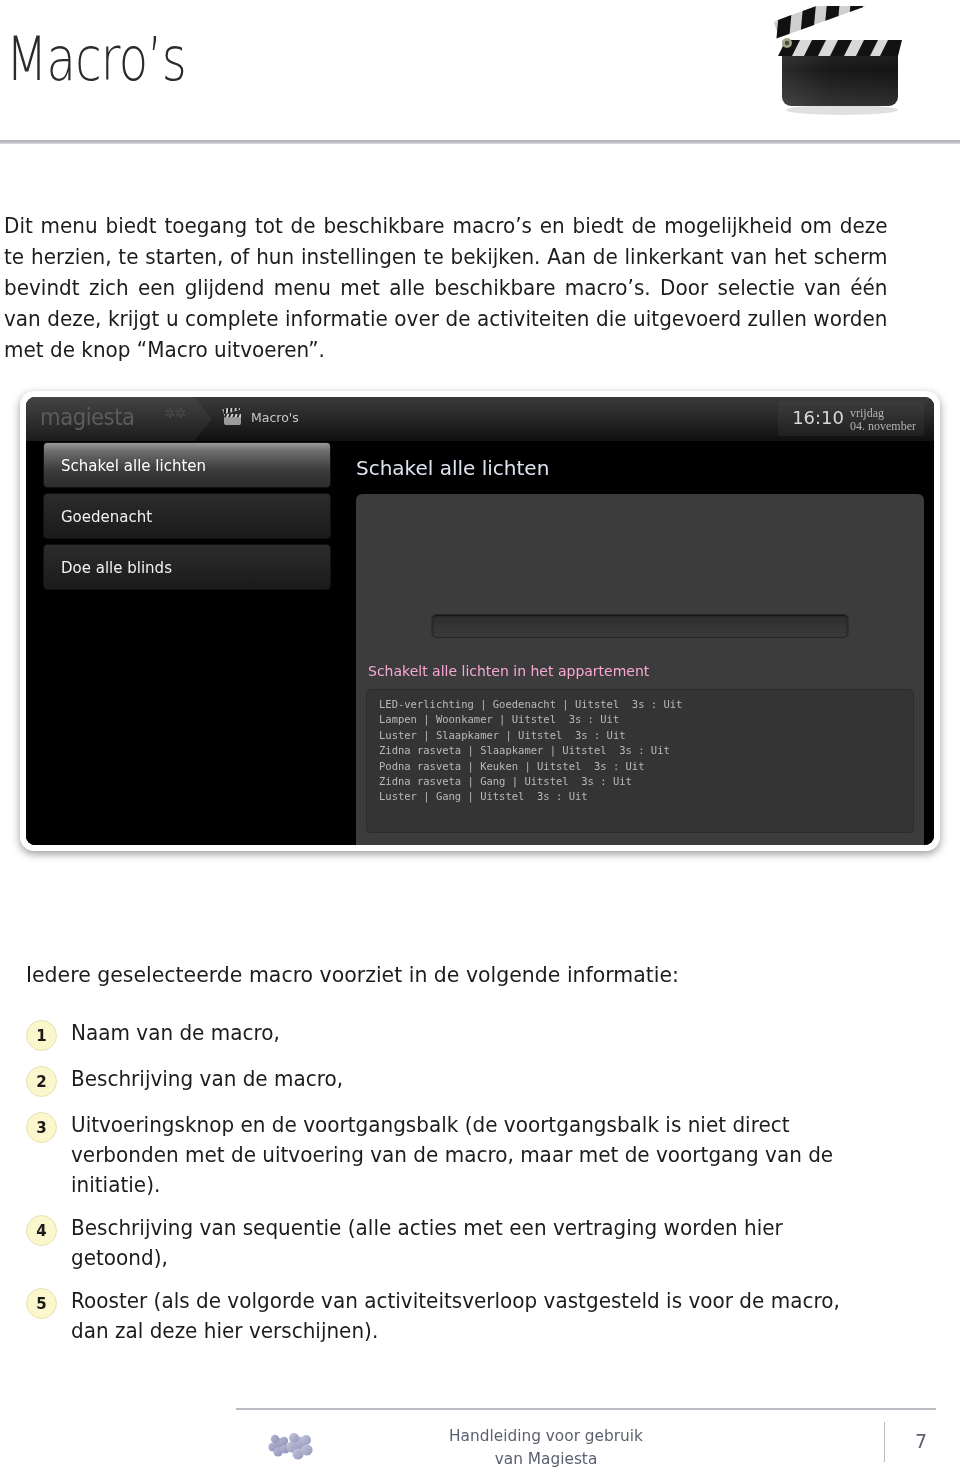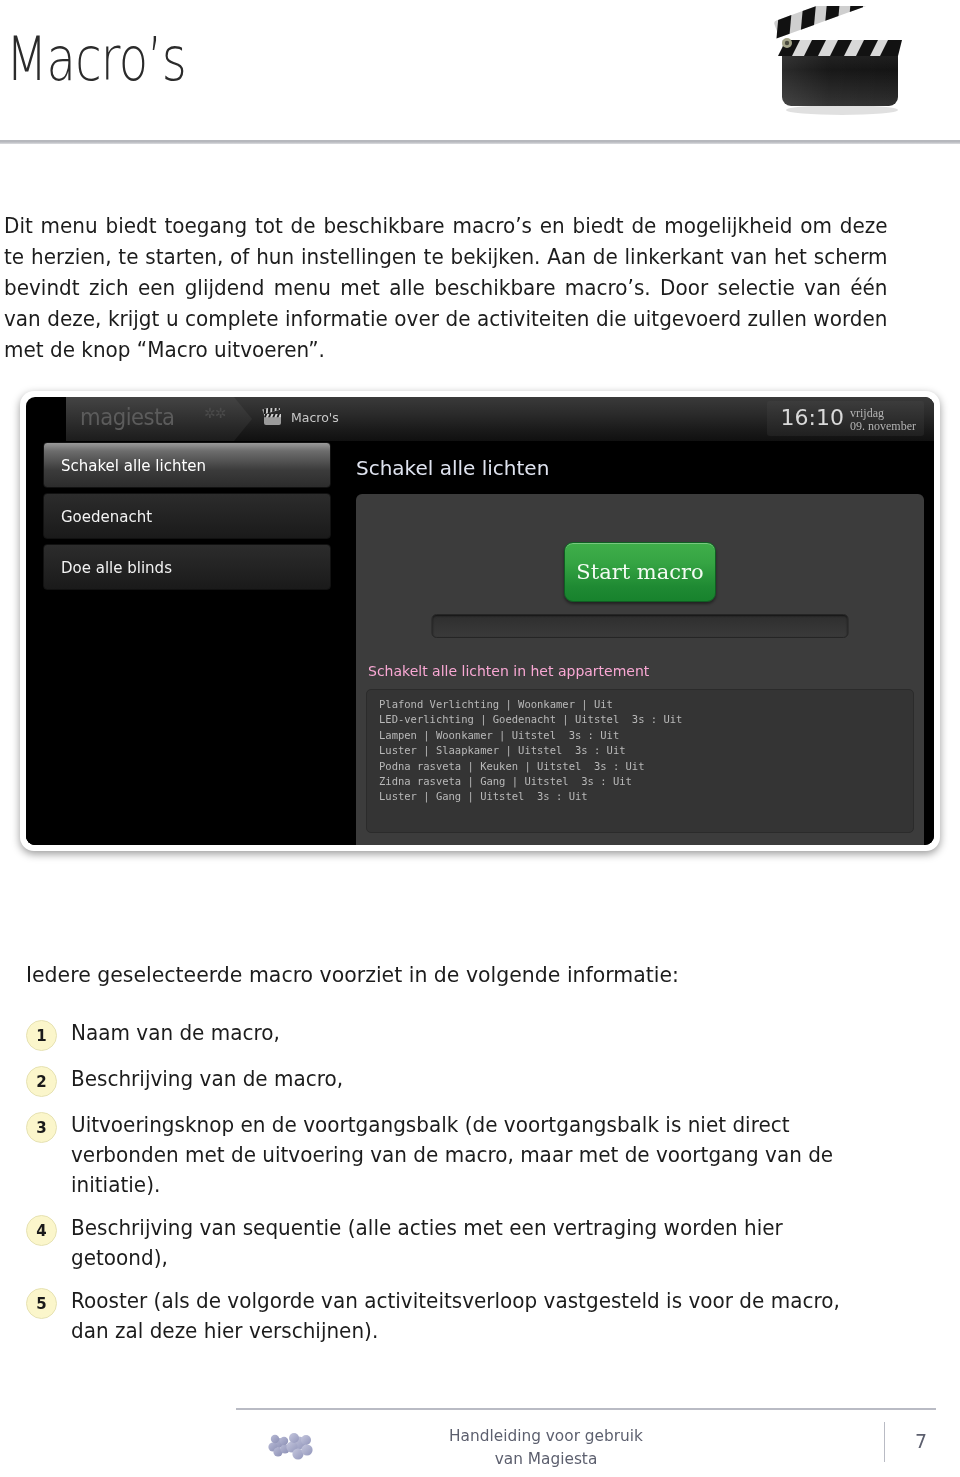--- a/index.html
+++ b/index.html
@@ -88,21 +88,20 @@
     background: #000000;
     border-radius: 9px;
     overflow: hidden;
   }
   
   #ui-topbar {
     position: relative;
     height: 44px;
     background: linear-gradient(to bottom, #3a3a3a 0%, #2a2a2a 40%, #1a1a1a 75%, #101010 100%);
     border-bottom: 1px solid #000;
-    margin-left: 40px;
   }
   #ui-logo {
     position: absolute;
     left: 14px;
     top: 7px;
     font-family: "DejaVu Sans", sans-serif;
     font-size: 23px;
     color: #5c5c5c;
     letter-spacing: -0.5px;
     transform: scaleX(0.92);
@@ -148,21 +147,21 @@
     top: 4px;
     display: flex;
     align-items: flex-start;
     gap: 6px;
     background: linear-gradient(to bottom, #3c3c3c, #202020);
     padding: 3px 8px 4px 14px;
     border-radius: 3px;
   }
   #ui-clock-time {
     font-family: "DejaVu Sans", sans-serif;
-    font-size: 22px;
+    font-size: 18px;
     color: #d9d9d9;
     line-height: 28px;
     letter-spacing: 0px;
   }
   #ui-clock-date {
     font-family: Liberation Serif, serif;
     font-size: 12px;
     line-height: 12.5px;
     color: #b3b3b3;
     padding-top: 3px;
@@ -470,44 +469,43 @@
             <polygon points="15.8,6 17.8,6 16.5,9.2 14.5,9.2" fill="#1c1c1c"></polygon>
           </svg>
         </span>
         <span id="ui-crumb-label">Macro's</span>
       </div>
 
       <div id="ui-clock-wrap">
         <div id="ui-clock-time">16:10</div>
         <div id="ui-clock-date">
           <div>vrijdag</div>
-          <div>09. november</div>
+          <div>04. november</div>
         </div>
       </div>
     </div>
 
     <div id="ui-body">
 
       <div id="ui-sidebar">
         <div class="ui-macro-item selected">Schakel alle lichten</div>
         <div class="ui-macro-item">Goedenacht</div>
         <div class="ui-macro-item">Doe alle blinds</div>
       </div>
 
       <div id="ui-main">
         <div id="ui-main-title">Schakel alle lichten</div>
         <div id="ui-main-card">
-          <div id="ui-start-btn">Start macro</div>
           <div id="ui-progress"></div>
           <div id="ui-desc">Schakelt alle lichten in het appartement</div>
           <div id="ui-seq">
-            <div class="ui-seq-line">Plafond Verlichting | Woonkamer | Uit</div>
             <div class="ui-seq-line">LED-verlichting | Goedenacht | Uitstel  3s : Uit</div>
             <div class="ui-seq-line">Lampen | Woonkamer | Uitstel  3s : Uit</div>
             <div class="ui-seq-line">Luster | Slaapkamer | Uitstel  3s : Uit</div>
+            <div class="ui-seq-line">Zidna rasveta | Slaapkamer | Uitstel  3s : Uit</div>
             <div class="ui-seq-line">Podna rasveta | Keuken | Uitstel  3s : Uit</div>
             <div class="ui-seq-line">Zidna rasveta | Gang | Uitstel  3s : Uit</div>
             <div class="ui-seq-line">Luster | Gang | Uitstel  3s : Uit</div>
           </div>
         </div>
       </div>
 
     </div>
   </div>
 </div>

